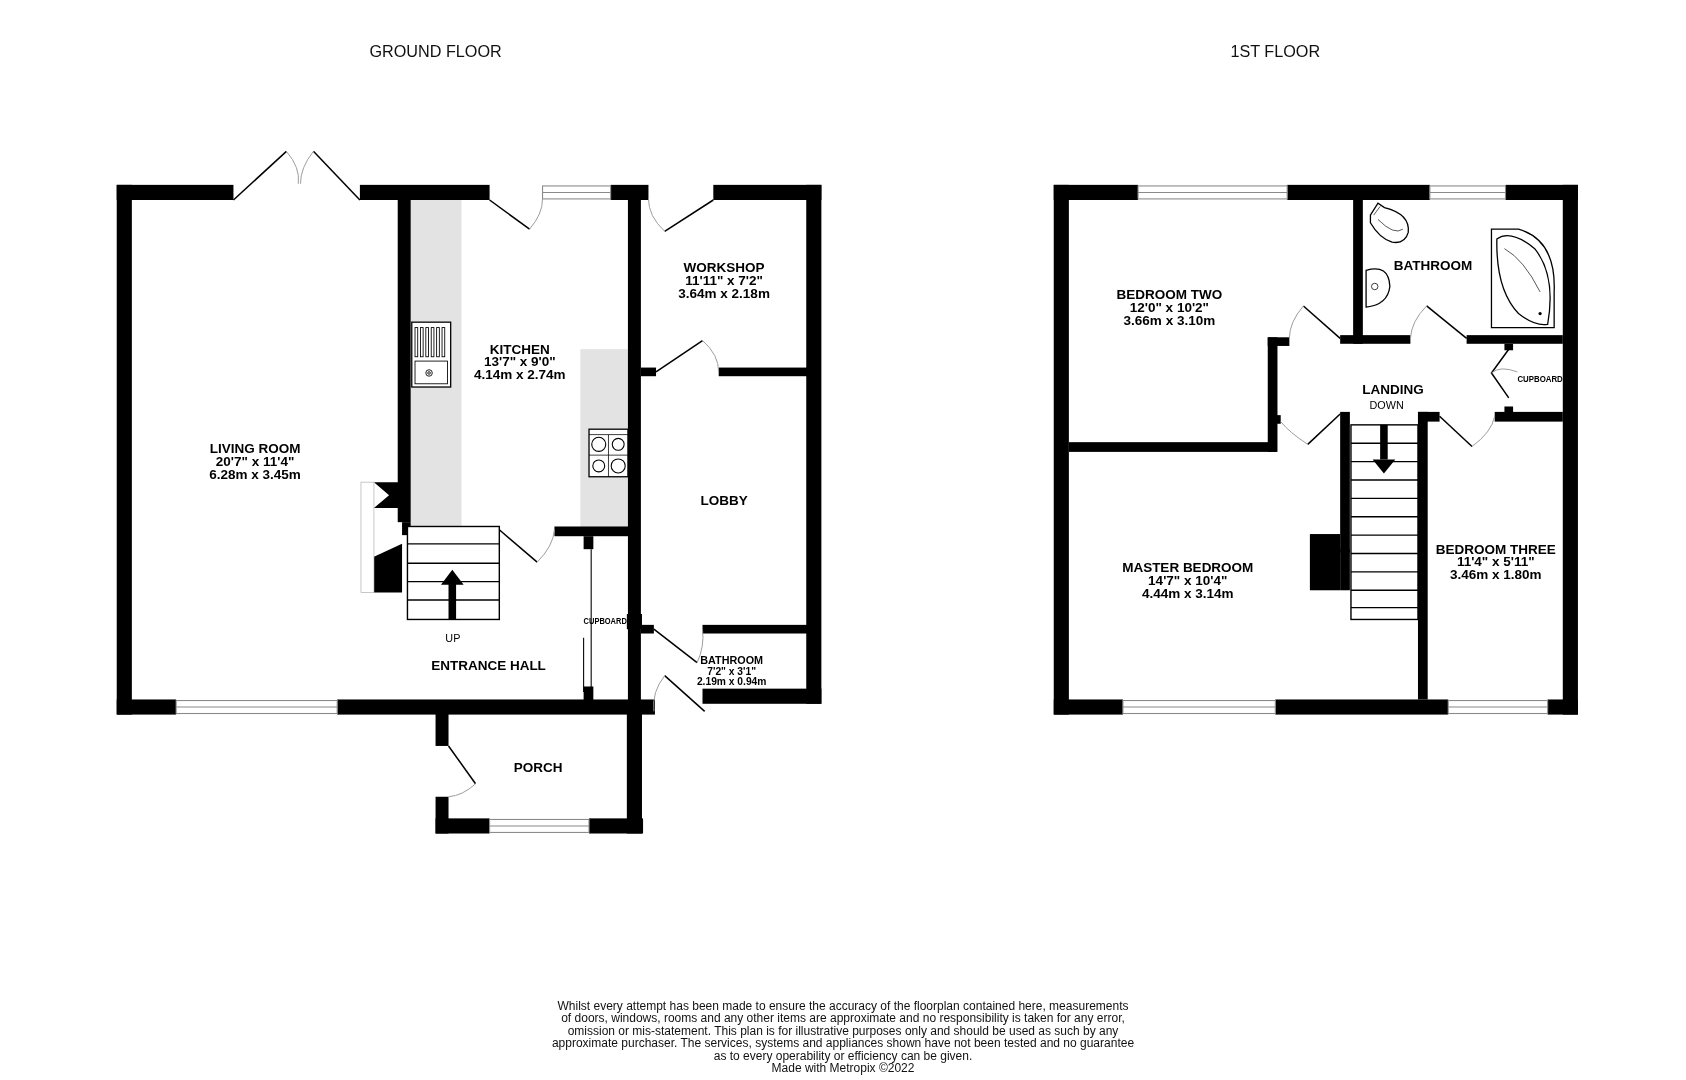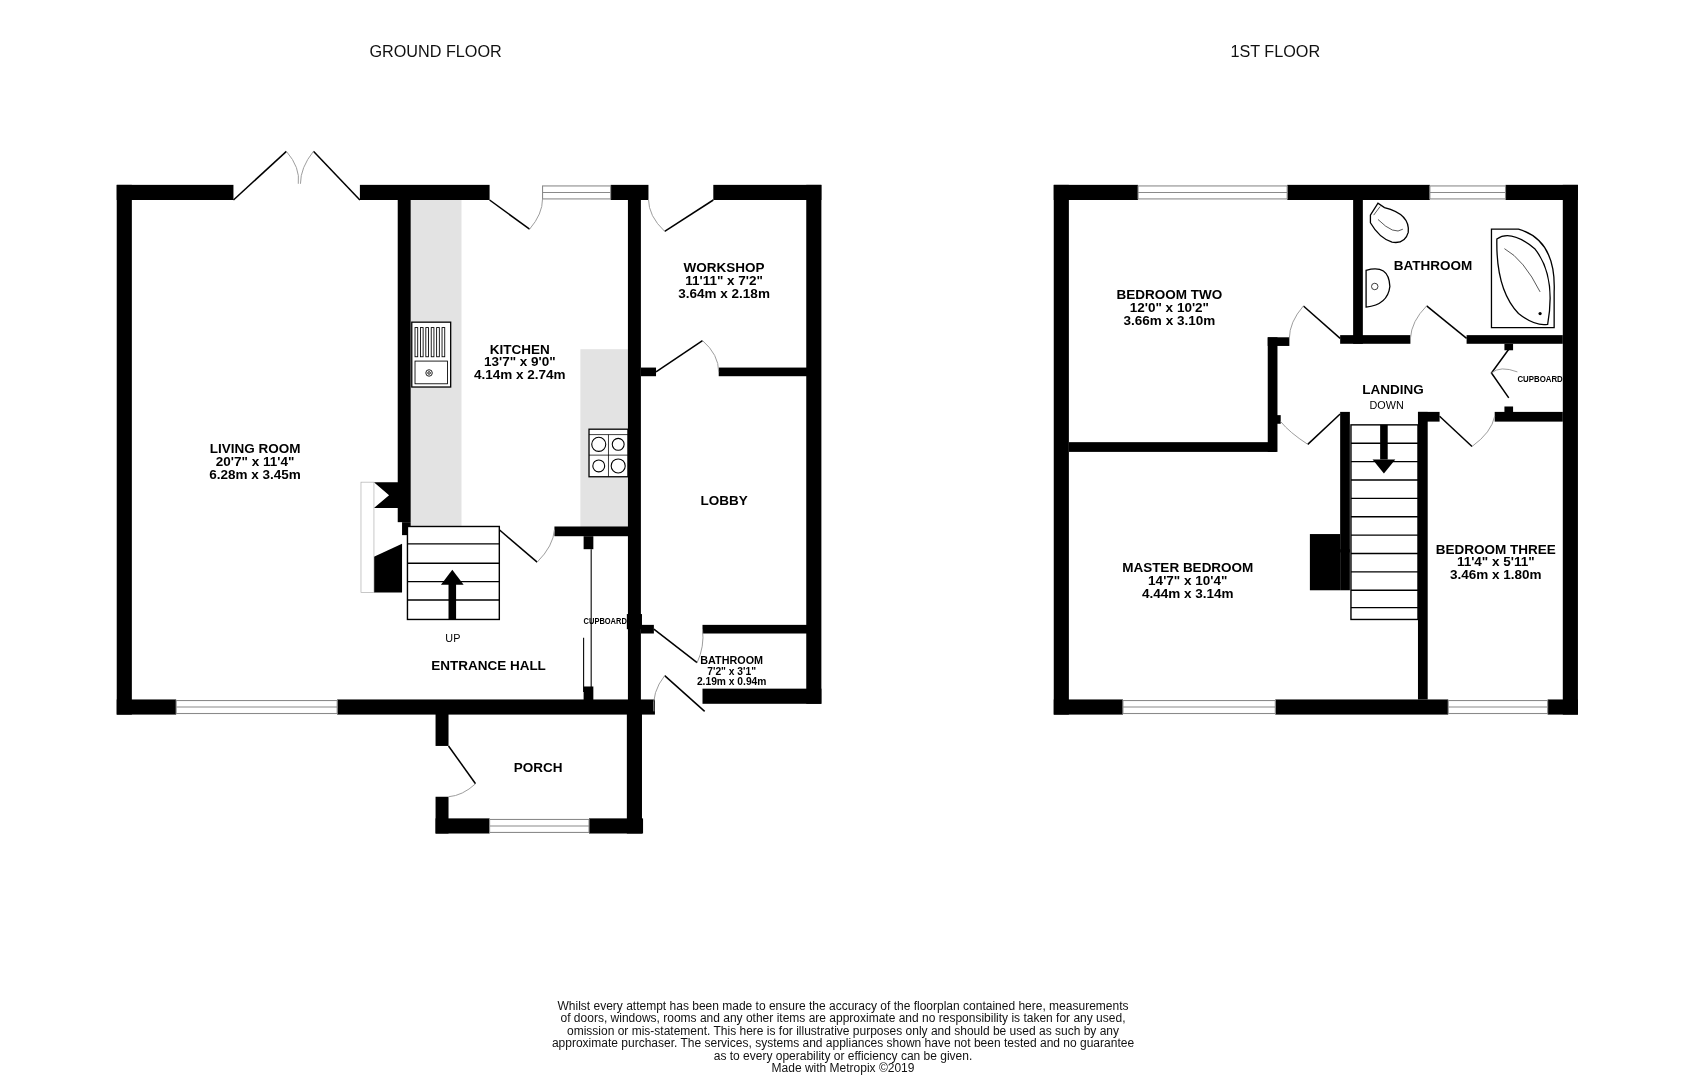--- a/index.html
+++ b/index.html
@@ -304,18 +304,18 @@
     <g>
       <text class="room-name" x="1384" y="512" text-anchor="middle">BEDROOM THREE</text>
       <text class="room-dim" x="1384" y="524" text-anchor="middle">11'4"  x 5'11"</text>
       <text class="room-dim" x="1384" y="536" text-anchor="middle">3.46m  x 1.80m</text>
     </g>
   </g>
 </svg>
 
 <div id="footer">
   <div>Whilst every attempt has been made to ensure the accuracy of the floorplan contained here, measurements</div>
-  <div>of doors, windows, rooms and any other items are approximate and no responsibility is taken for any used,</div>
-  <div>omission or mis-statement. This here is for illustrative purposes only and should be used as such by any</div>
+  <div>of doors, windows, rooms and any other items are approximate and no responsibility is taken for any error,</div>
+  <div>omission or mis-statement. This plan is for illustrative purposes only and should be used as such by any</div>
   <div>approximate purchaser. The services, systems and appliances shown have not been tested and no guarantee</div>
   <div>as to every operability or efficiency can be given.</div>
-  <div>Made with Metropix ©2019</div>
+  <div>Made with Metropix ©2022</div>
 </div>
 
 </body></html>

